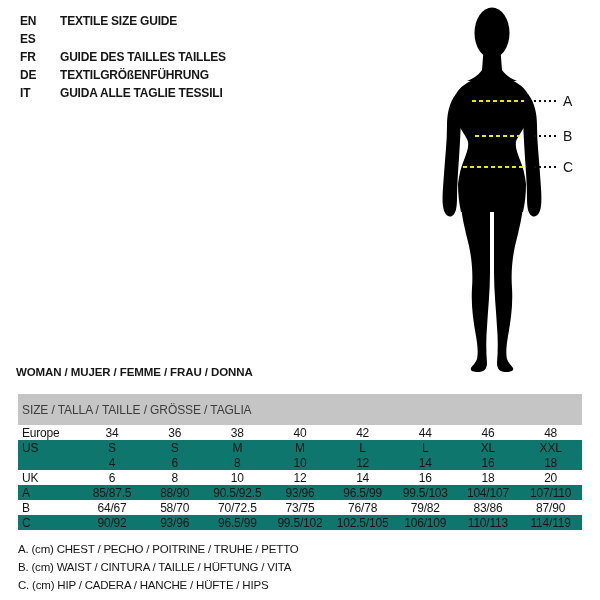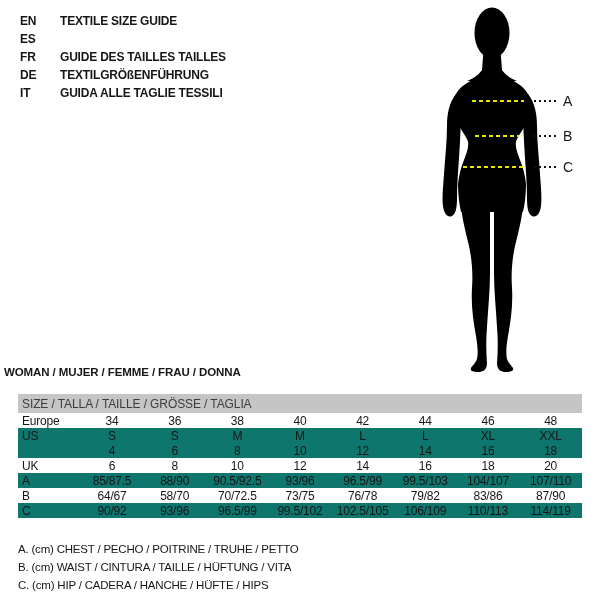--- a/index.html
+++ b/index.html
@@ -7,26 +7,26 @@
     width:600px;height:600px;position:relative;background:#ffffff;
     font-family:"Liberation Sans", sans-serif;color:#161616;overflow:hidden;
   }
   
   .lang-block{position:absolute;left:20px;top:12px;}
   .lang-row{display:flex;height:18px;line-height:18px;font-size:12px;font-weight:bold;letter-spacing:-0.2px;}
   .lang-code{width:40px;flex:0 0 40px;}
   
   .figure-wrap{position:absolute;left:420px;top:0;width:180px;height:380px;}
   
-  .section-title{position:absolute;left:4px;top:366px;font-size:11.5px;font-weight:bold;letter-spacing:-0.1px;}
+  .section-title{position:absolute;left:16px;top:366px;font-size:11.5px;font-weight:bold;letter-spacing:-0.1px;}
   
   .size-table{position:absolute;left:18px;top:394px;width:564px;border-collapse:collapse;table-layout:fixed;}
   .size-table th{
     background:#c5c5c5;color:#3d3d3d;font-weight:normal;text-align:left;
-    font-size:12px;height:19px;padding:0 0 0 4px;letter-spacing:-0.1px;
+    font-size:12px;height:31px;padding:0 0 0 4px;letter-spacing:-0.1px;
   }
   .size-table td{
     font-size:12px;height:15px;padding:0;text-align:center;font-weight:normal;
     letter-spacing:-0.2px;white-space:nowrap;
   }
   .size-table td.rowlabel{text-align:left;padding-left:4px;width:80px;}
   .size-table tr.shaded td{background:#0f766e;}
   
   .legend{position:absolute;left:18px;top:540px;}
   .legend-row{height:18px;line-height:18px;font-size:11.5px;font-weight:normal;letter-spacing:-0.2px;}

